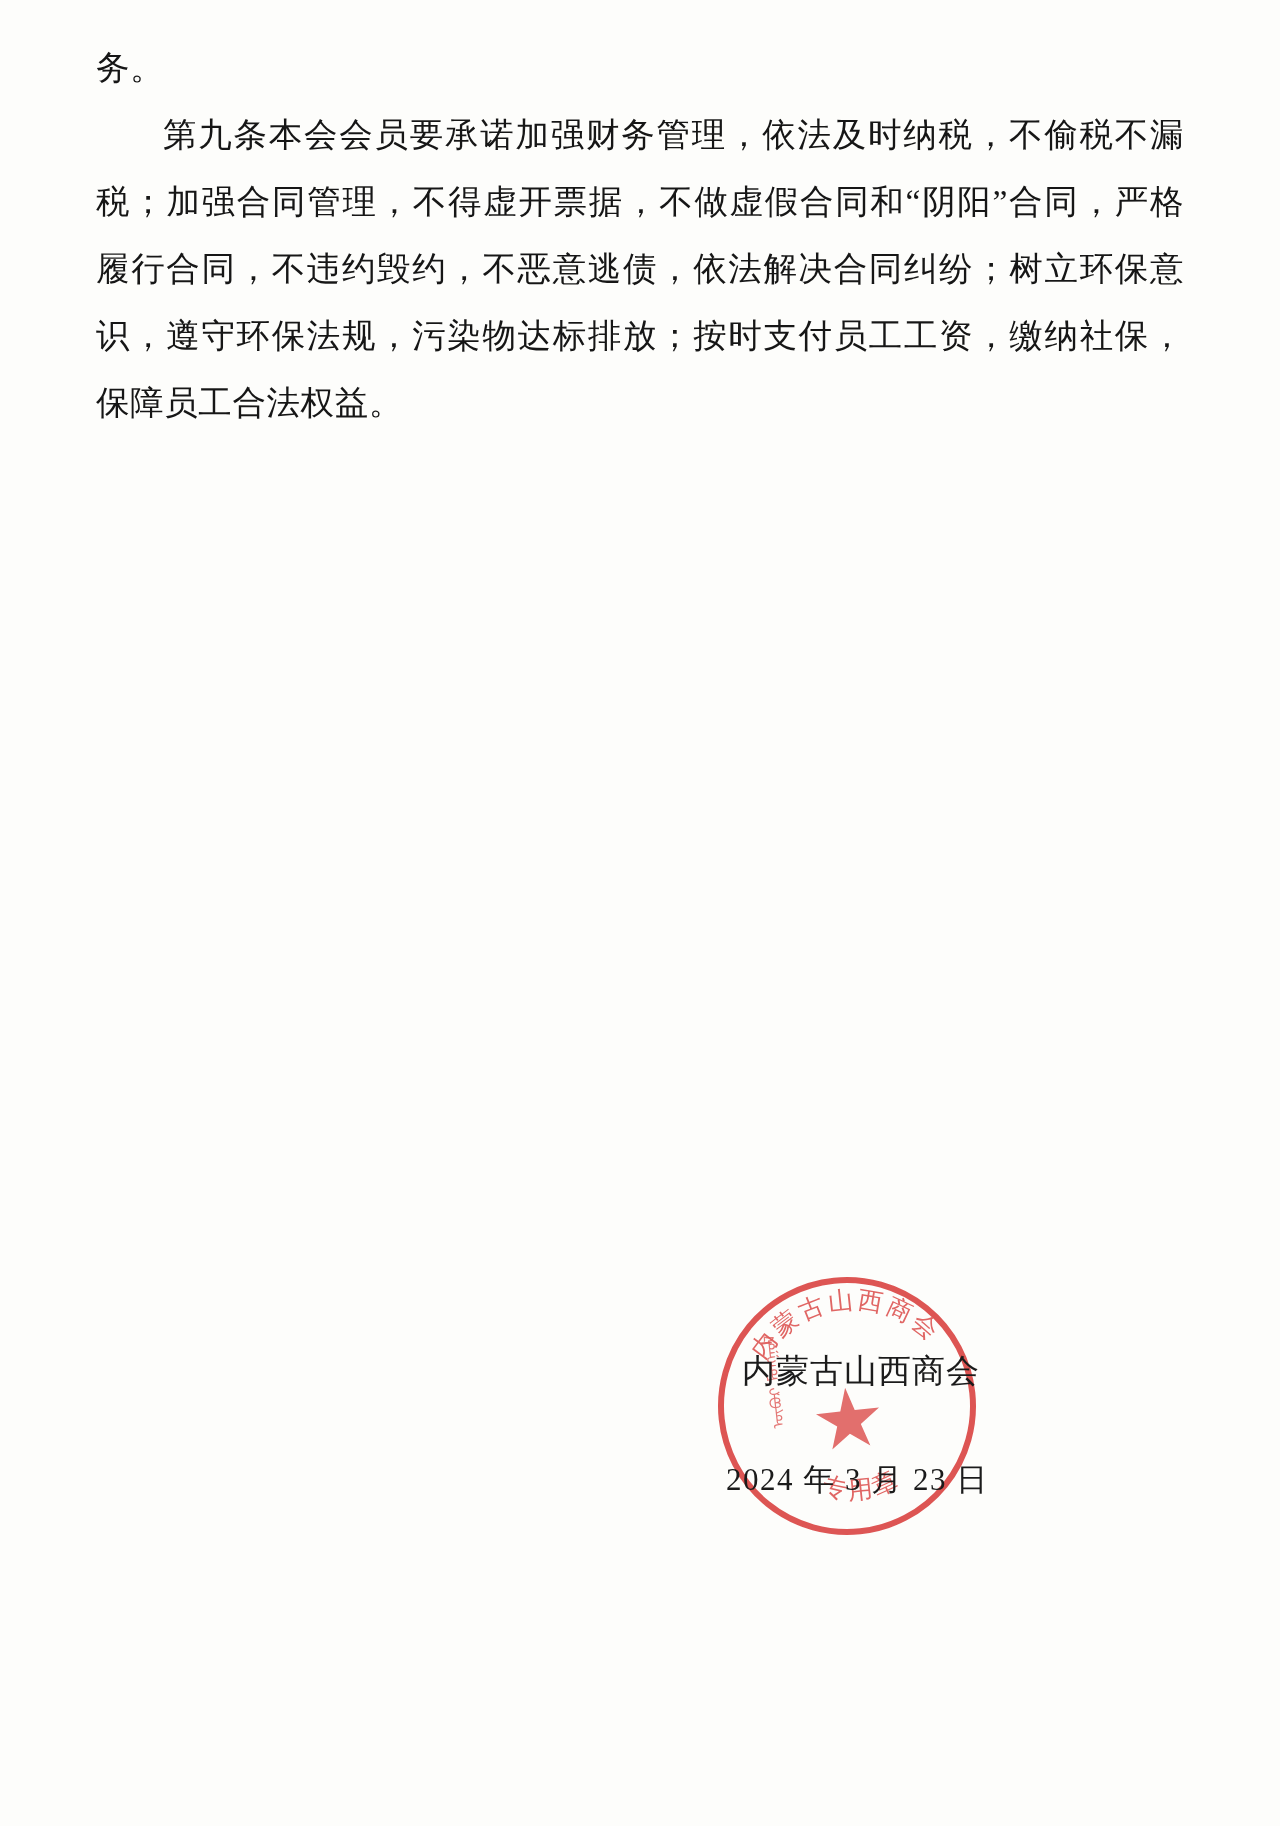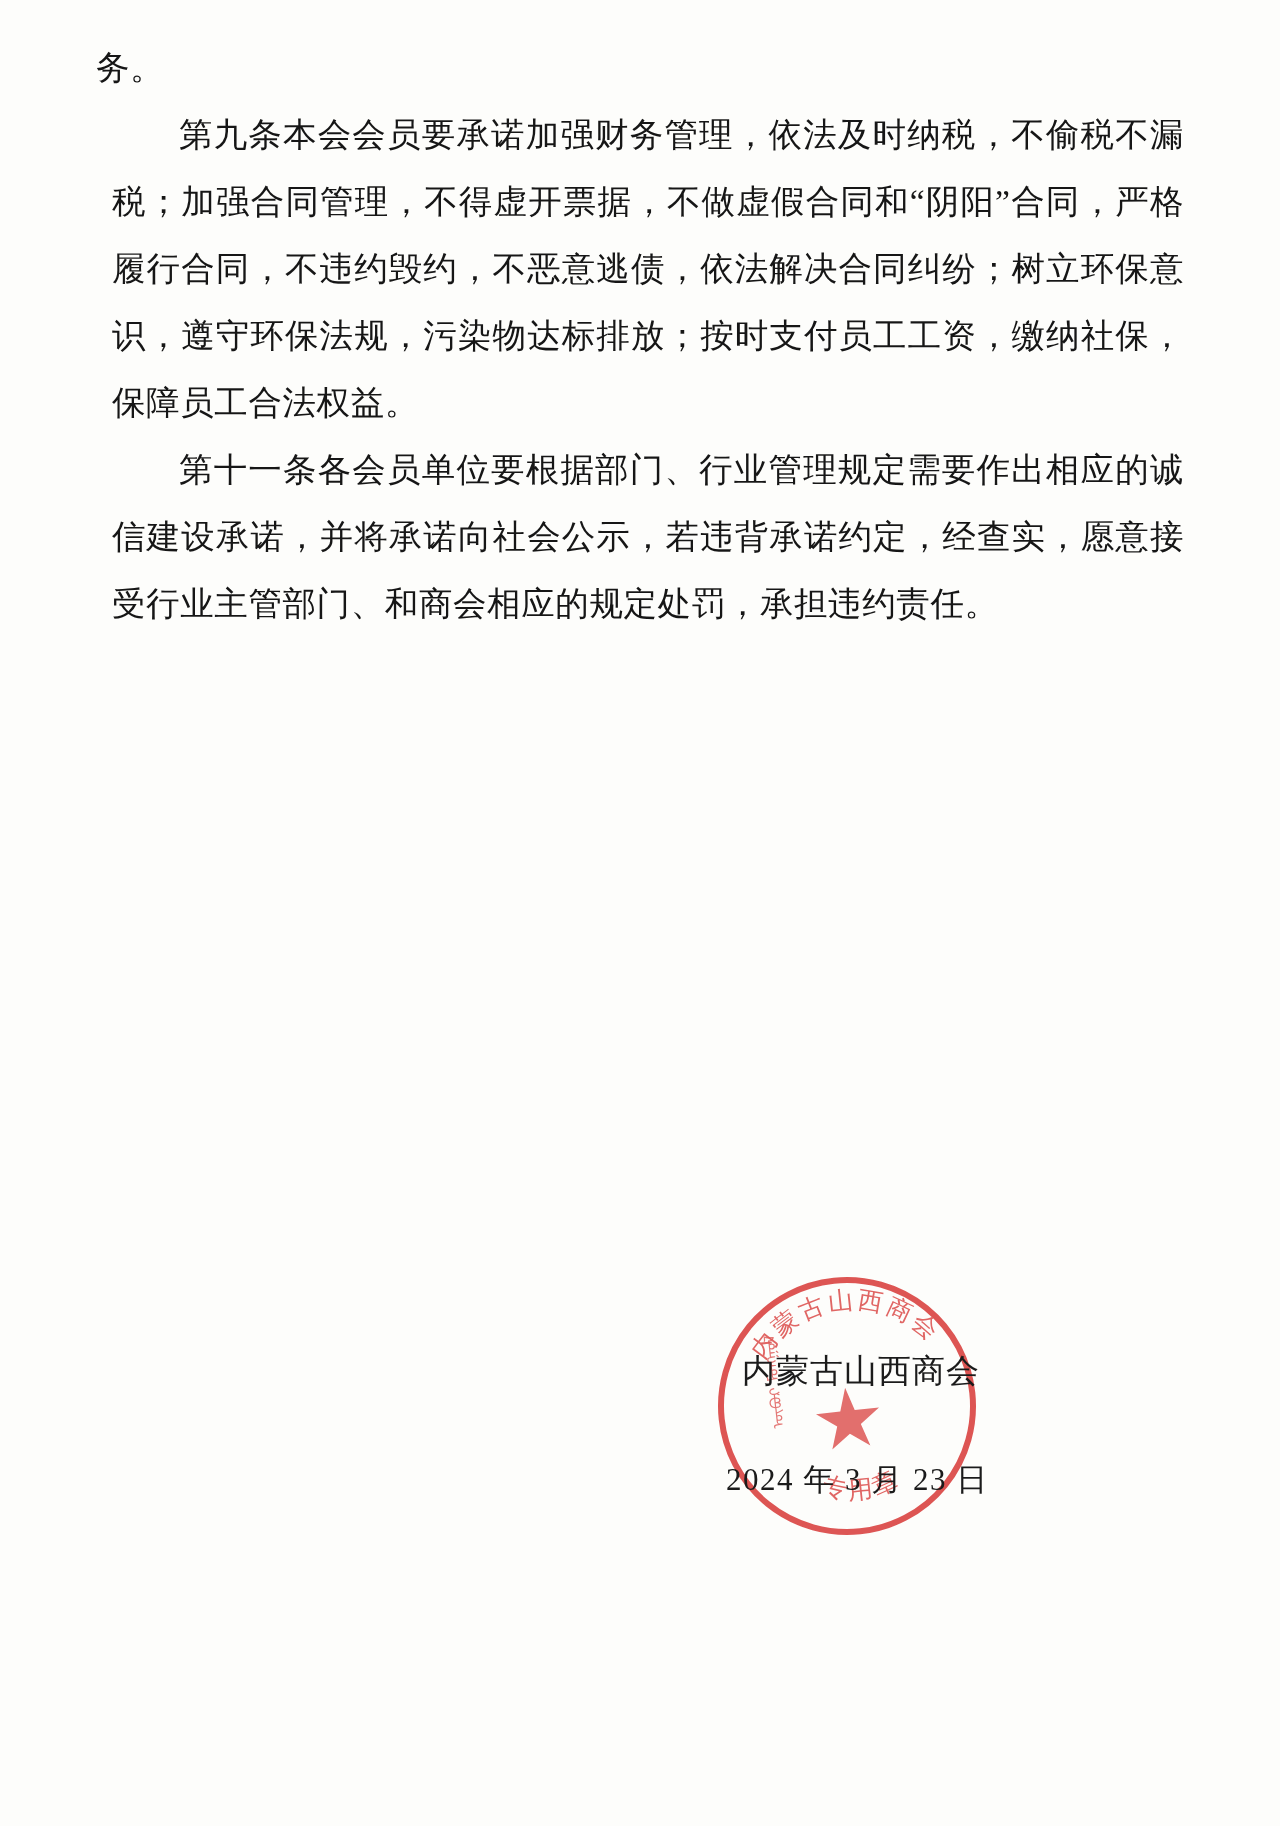--- a/index.html
+++ b/index.html
@@ -35,21 +35,20 @@
     letter-spacing: 0.6px;
     text-align: justify;
     text-justify: inter-ideograph;
     margin: 0 0 0 0;
     color: #161616;
     font-family: "Liberation Serif", "DejaVu Serif", serif;
   }
 
   .para.indent {
     text-indent: 2em;
-    margin-left: 16px;
   }
 
   
   .seal-area {
     position: absolute;
     left: 0;
     top: 1245px;
     width: 1280px;
     height: 420px;
   }
@@ -132,21 +131,20 @@
   }
 </style>
 </head>
 <body>
 
 <div class="page">
 
   <div class="doc-body">
     <p class="para">务。</p>
     <p class="para indent">第九条本会会员要承诺加强财务管理，依法及时纳税，不偷税不漏税；加强合同管理，不得虚开票据，不做虚假合同和“阴阳”合同，严格履行合同，不违约毁约，不恶意逃债，依法解决合同纠纷；树立环保意识，遵守环保法规，污染物达标排放；按时支付员工工资，缴纳社保，保障员工合法权益。</p>
-    <p class="para indent">第十一条各会员单位要根据部门、行业管理规定需要作出相应的诚信建设承诺，并将承诺向社会公示，若违背承诺约定，经查实，愿意接受行业主管部门、和商会相应的规定处罚，承担违约责任。</p>
   </div>
 
   <div class="seal-area">
 
     <div class="seal">
       <svg class="seal-arc" viewBox="0 0 258 258">
         <defs>
           <path id="topArc" d="M 26,129 A 103,103 0 0 1 232,129" fill="none"></path>
           <path id="bottomArc" d="M 42,129 A 87,87 0 0 0 216,129" fill="none"></path>
         </defs>

